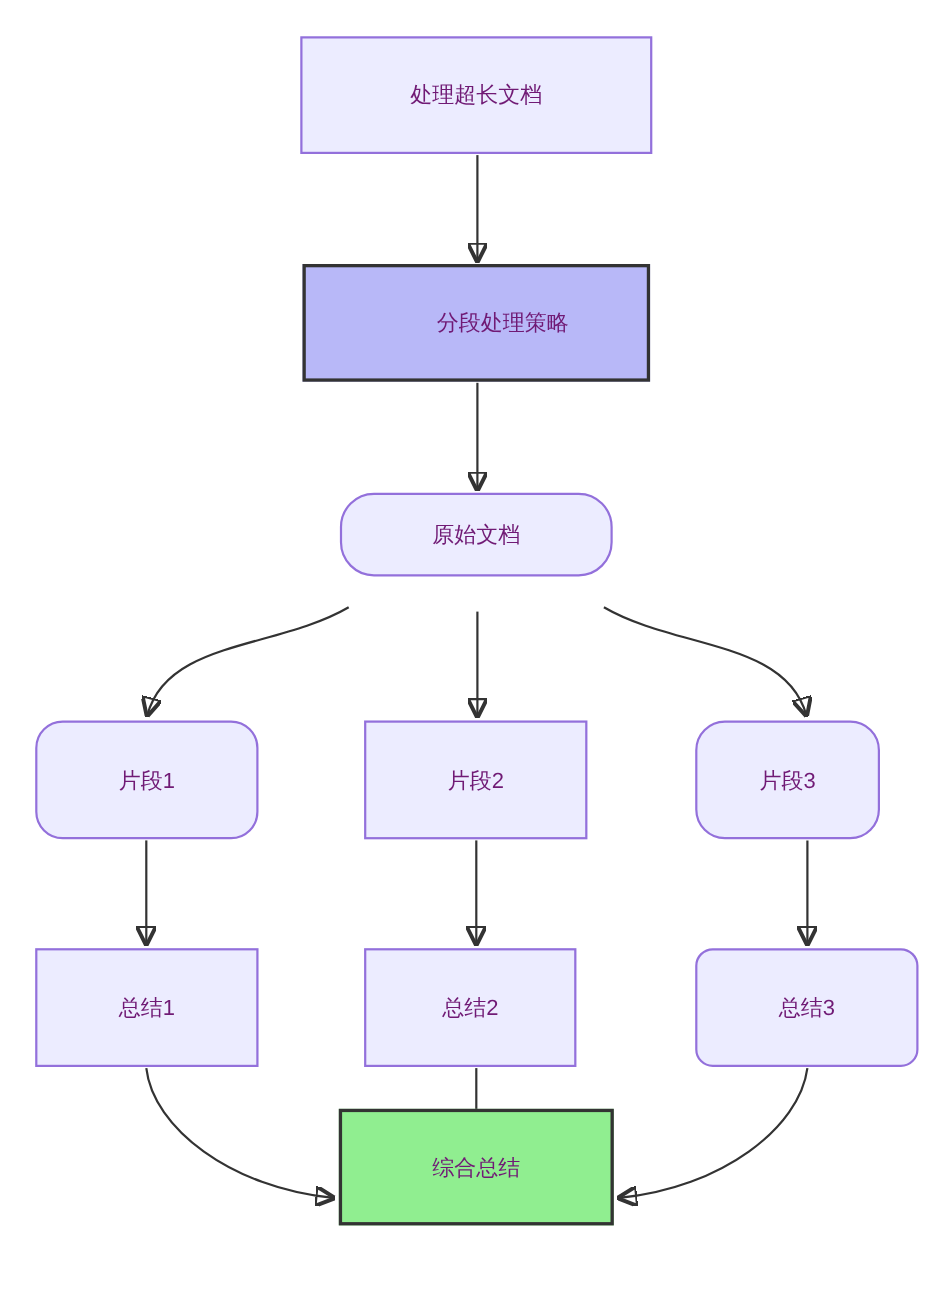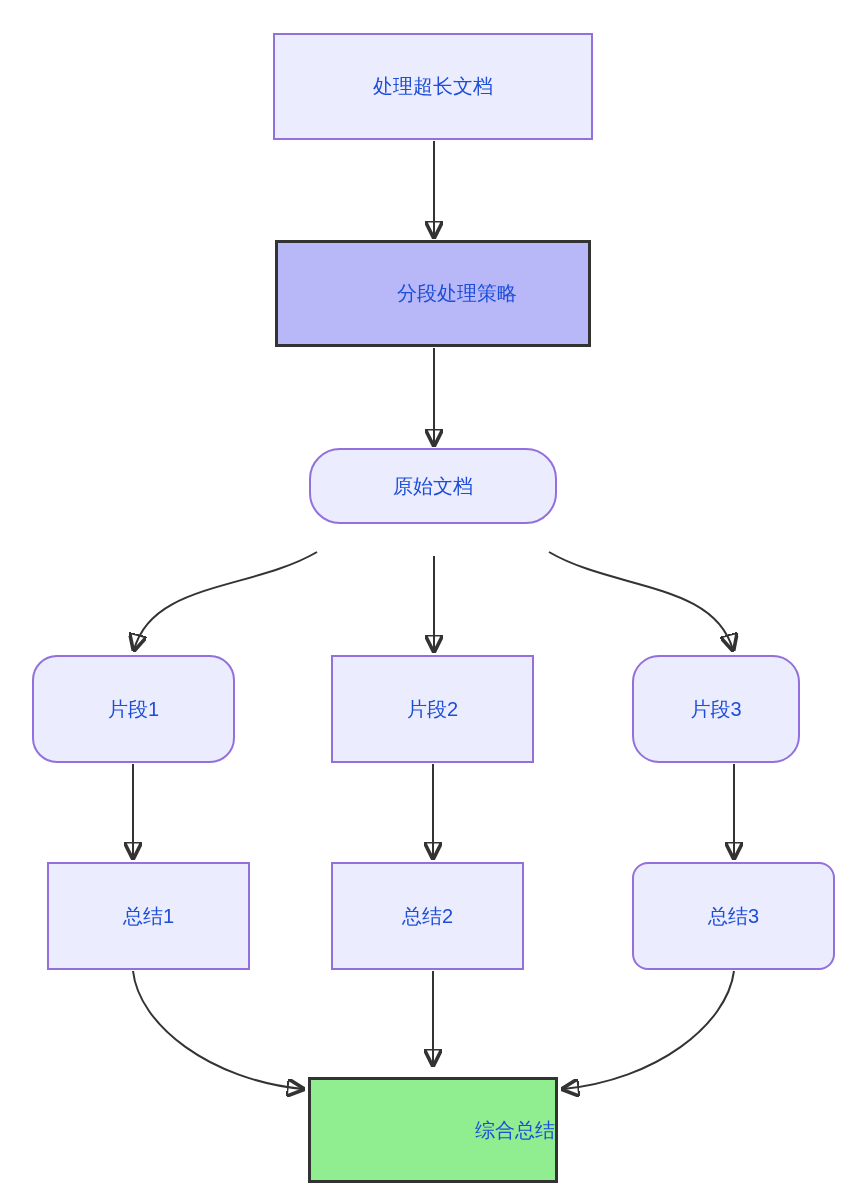--- a/index.html
+++ b/index.html
@@ -28,21 +28,21 @@
     stroke-width: 2px;
   }
   .node {
     position: absolute;
     display: flex;
     align-items: center;
     justify-content: center;
     box-sizing: border-box;
     background: #ECECFF;
     border: 2px solid #9370DB;
-    color: #1d4ed8;
+    color: #701a75;
     font-size: 20px;
     text-align: center;
     white-space: nowrap;
   }
   .node--accent-purple {
     background: #B8B8F8;
     border: 3.5px solid #333333;
     padding-left: 48px;
   }
   .node--accent-green {
@@ -91,29 +91,29 @@
   </div>
 
   <div class="node" style="left:331px; top:655px; width:203px; height:108px;justify-content:center;">
     <span>片段2</span>
   </div>
 
   <div class="node" style="left:632px; top:655px; width:168px; height:108px;border-radius:27px;">
     <span>片段3</span>
   </div>
 
-  <div class="node" style="left:32px;  top:862px; width:203px; height:108px;margin-left:15px;">
+  <div class="node" style="left:32px;  top:862px; width:203px; height:108px;">
     <span>总结1</span>
   </div>
 
   <div class="node" style="left:331px; top:862px; width:193px; height:108px;">
     <span>总结2</span>
   </div>
 
   <div class="node" style="left:632px; top:862px; width:203px; height:108px;border-radius:16px;">
     <span>总结3</span>
   </div>
 
-  <div class="node node--accent-green" style="left:308px; top:1077px; width:250px; height:106px;justify-content:flex-end;">
+  <div class="node node--accent-green" style="left:308px; top:1008px; width:250px; height:106px;">
     <span>综合总结</span>
   </div>
 
 </div>
 
 </body></html>

